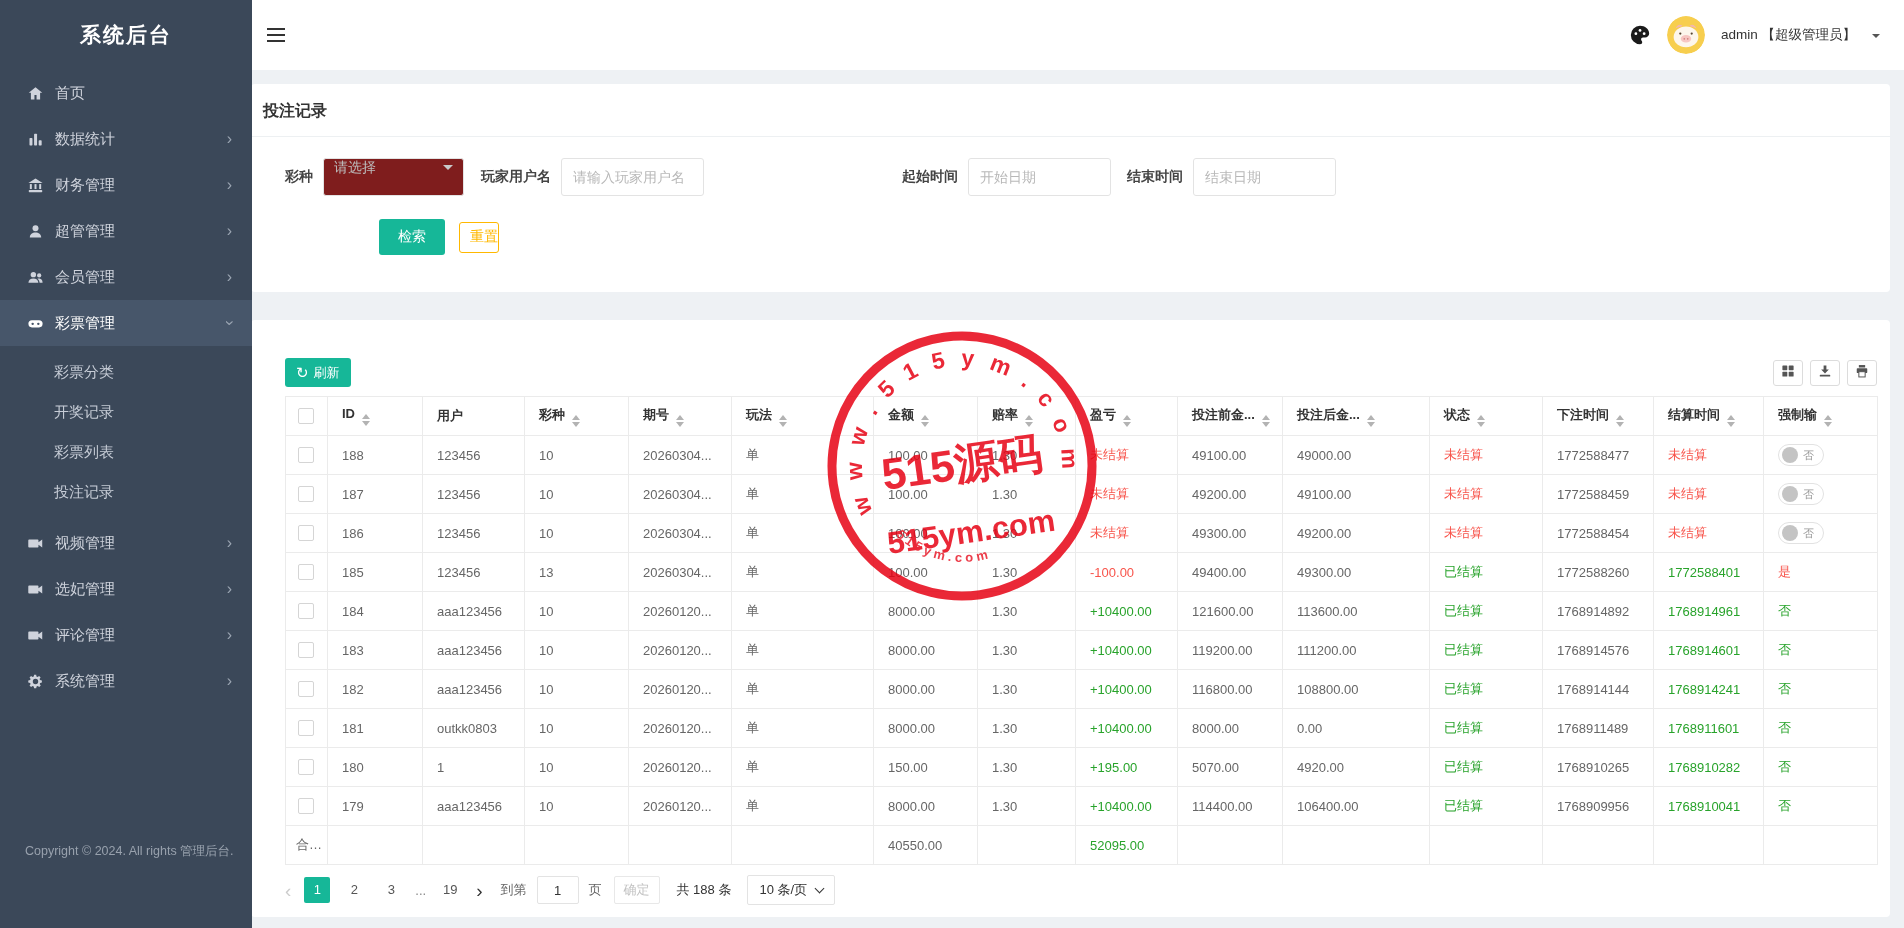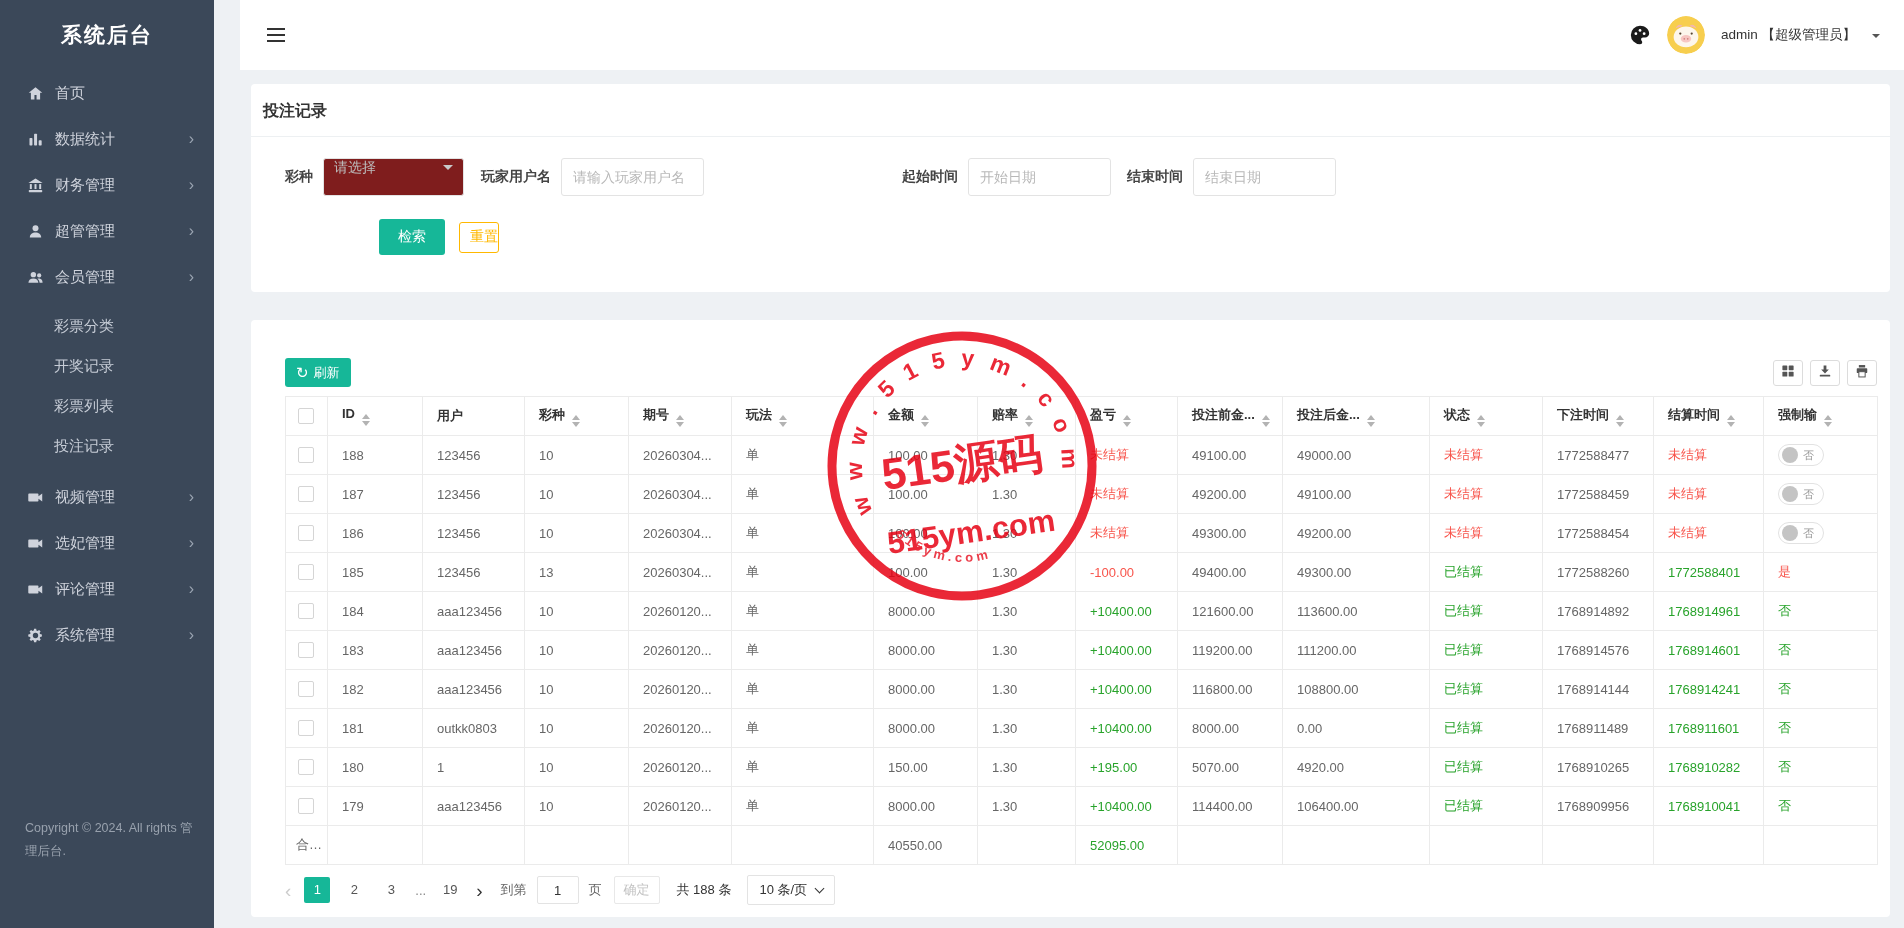--- a/index.html
+++ b/index.html
@@ -1,20 +1,20 @@
 <!DOCTYPE html>
 <html><head>
 <meta charset="utf-8">
 <style>
   * { margin:0; padding:0; box-sizing:border-box; }
   html,body { width:1904px; height:928px; }
   body { position:relative; overflow:hidden; background:#eef1f4; font-family:"Liberation Sans",sans-serif; font-size:13px; color:#333; }
 
   
-  .sidebar { position:absolute; left:0; top:0; width:214px; height:928px; background:#3b4859; color:#cfd3dc; z-index:5; }
+  .sidebar { position:absolute; left:0; top:0; width:252px; height:928px; background:#3b4859; color:#cfd3dc; z-index:5; }
   .sb-title { height:70px; line-height:70px; text-align:center; color:#fff; font-size:21px; font-weight:bold; letter-spacing:2px; }
   .menu-item { height:46px; display:flex; align-items:center; padding:0 20px 0 25px; cursor:pointer; font-size:15px; }
   .menu-item.active { background:#47566a; color:#fff; }
   .mi-icon { width:20px; height:18px; margin-right:10px; display:inline-flex; align-items:center; justify-content:center; }
   .mi-icon svg { width:17px; height:17px; fill:#cfd3dc; }
   .menu-item.active .mi-icon svg { fill:#fff; }
   .chev { margin-left:auto; color:#9aa4b1; font-size:16px; line-height:1; transform-origin:center; }
   .chev.open { transform:rotate(90deg); }
   .submenu { padding:6px 0 8px; }
   .sub-item { height:40px; line-height:40px; padding-left:54px; font-size:15px; color:#c6ccd6; cursor:pointer; }
@@ -143,20 +143,31 @@
         <span class="mi-icon">
           <svg viewBox="0 0 24 24">
             <circle cx="9" cy="8" r="3.8"></circle>
             <path d="M2 19.5c0-3.8 3.1-6 7-6s7 2.2 7 6z"></path>
             <circle cx="17.2" cy="9" r="3"></circle>
             <path d="M17.6 13.4c2.8.4 4.4 2.5 4.4 6.1h-4.2c-.3-2.6-1.4-4.6-3.1-5.6 1-.4 1.9-.6 2.9-.5z"></path>
           </svg>
         </span>
         <span class="mi-label">会员管理</span>
         <span class="chev">›</span>
+      </div>
+      <div class="menu-item active">
+        <span class="mi-icon">
+          <svg viewBox="0 0 24 24">
+            <path d="M7 7.5h10a5 5 0 0 1 0 10H7a5 5 0 0 1 0-10z"></path>
+            <circle fill="#47566a" cx="8" cy="12.5" r="1.7"></circle>
+            <circle fill="#47566a" cx="16" cy="12.5" r="1.7"></circle>
+          </svg>
+        </span>
+        <span class="mi-label">彩票管理</span>
+        <span class="chev open">›</span>
       </div>
       <div class="submenu">
         <div class="sub-item">彩票分类</div>
         <div class="sub-item">开奖记录</div>
         <div class="sub-item">彩票列表</div>
         <div class="sub-item">投注记录</div>
       </div>
       <div class="menu-item">
         <span class="mi-icon">
           <svg viewBox="0 0 24 24">

